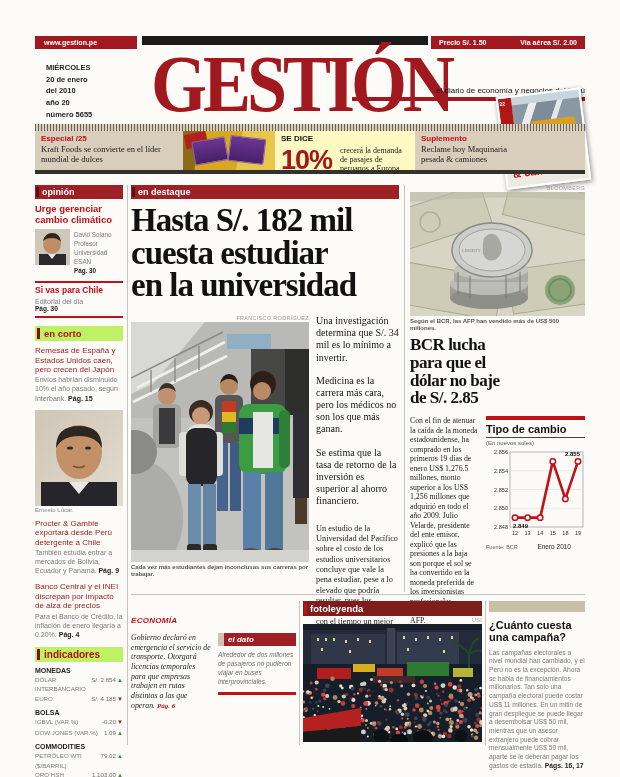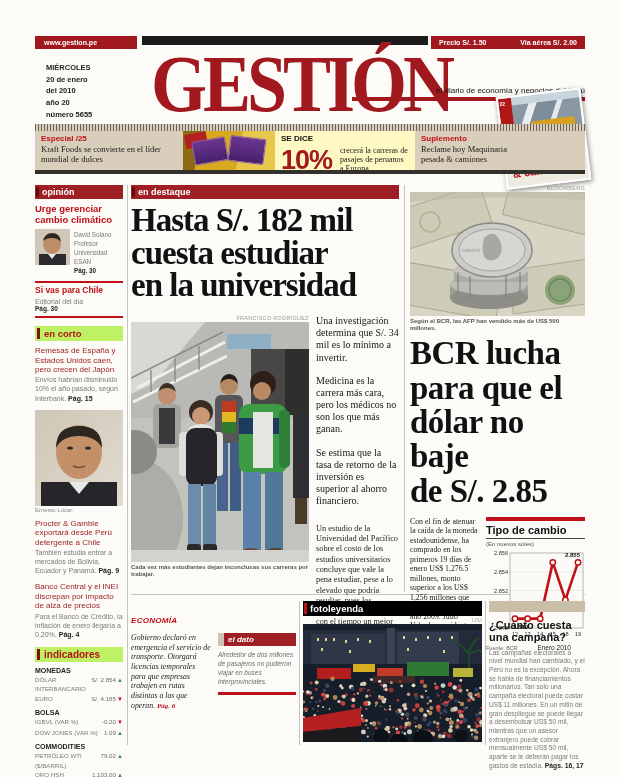--- a/index.html
+++ b/index.html
@@ -55,21 +55,21 @@
   .strip-rule { position:absolute; left:35px; top:170px; width:550px; height:4px; background:#33312C; }
 
   
   .vdiv { position:absolute; width:1px; background:#C6C4BE; }
   .col-left  { position:absolute; left:35px;  top:185px; width:88px; }
   .col-mid   { position:absolute; left:131px; top:185px; width:268px; }
   .col-right { position:absolute; left:410px; top:185px; width:175px; }
 
   .sec-red, .sec-black { position:relative; color:#fff; font-weight:bold; font-size:9px; padding:2px 4px 2px 7px; }
   .sec-red { background:#9E1F24; }
-  .sec-black { background:#000000; font-size:9.5px; }
+  .sec-black { background:#7f1d1d; font-size:9.5px; }
   .sec-red::before, .sec-black::before, .sec-beige::before { content:""; position:absolute; left:1px; top:2px; bottom:2px; width:3px; }
   .sec-red::before { background:#5E0F12; }
   .sec-black::before { background:#C01018; }
   .sec-beige { position:relative; background:#bef264; color:#B01218; font-weight:bold; font-size:9.5px; padding:2px 4px 2px 9px; margin:8px 0 5px; }
   .sec-beige::before { background:#7E1014; left:2px; }
 
   
   .op-title { color:#C01018; font-weight:bold; font-size:9.5px; line-height:1.12; margin-top:5px; }
   .op-row { display:flex; gap:4px; margin-top:4px; }
   .portrait-sm { width:35px; height:36px; flex:none; background:#CFC7B9; }
@@ -98,21 +98,21 @@
   .headline1 span, .headline2 span, .headline3 span, .camp-title span { display:block; }
   .mid-row { display:flex; gap:7px; margin-top:13px; }
   .photo-wrap { width:178px; flex:none; }
   .credit { font-size:5.5px; color:#9a9a9a; text-align:right; letter-spacing:.3px; margin-bottom:1px; }
   .photo-cap { font-size:6px; font-weight:bold; color:#555; margin-top:2px; line-height:1.2; }
   .bullets { width:83px; font-family:"Liberation Serif",serif; font-size:10px; line-height:1.22; color:#161616; }
   .bullets p { margin-bottom:11px; }
   .summary { font-family:"Liberation Serif",serif; font-size:8.3px; line-height:1.25; color:#222; margin-top:16px; }
 
   
-  .headline2 { font-family:"Liberation Serif",serif; font-weight:bold; font-size:33px; line-height:1.04;
+  .headline2 { font-family:"Liberation Serif",serif; font-weight:bold; font-size:17px; line-height:1.04;
     letter-spacing:-.5px; color:#111; margin-top:4px; }
   .bcr-row { display:flex; gap:7px; margin-top:9px; }
   .bcr-text { width:69px; font-family:"Liberation Serif",serif; font-size:7.8px; line-height:1.22; color:#222; }
   .chart { width:99px; }
   .chart-topbar { height:4px; background:#C01018; margin-bottom:3px; }
   .chart-title { font-size:11px; font-weight:bold; color:#111; border-bottom:1px solid #444; padding-bottom:2px; }
   .chart-sub { font-size:6px; color:#555; margin:2px 0 1px; }
   .chart-foot { display:flex; justify-content:space-between; align-items:baseline; font-size:5.5px; color:#666; }
   .chart-foot .xl { font-size:6.5px; color:#222; margin-right:14px; }
 
@@ -174,21 +174,21 @@
       </div>
       <div class="choc">
         <div class="redbox"></div>
         <div class="bar1"></div>
         <div class="bar2"></div>
       </div>
       <div class="strip-cell cell-sedice">
         <div class="red-label" style="color:#111">SE DICE</div>
         <div class="sedice-row">
           <div class="sedice-pct">10%</div>
-          <div class="sedice-txt">crecerá la carreras de pasajes de peruanos a Europa</div>
+          <div class="sedice-txt">crecerá la demanda de pasajes de peruanos a Europa</div>
         </div>
       </div>
       <div class="strip-cell cell-sup">
         <div class="red-label">Suplemento</div>
         <div class="strip-text">Reclame hoy Maquinaria pesada &amp; camiones</div>
       </div>
     </div>
   </div>
   <div class="strip-rule"></div>
 

